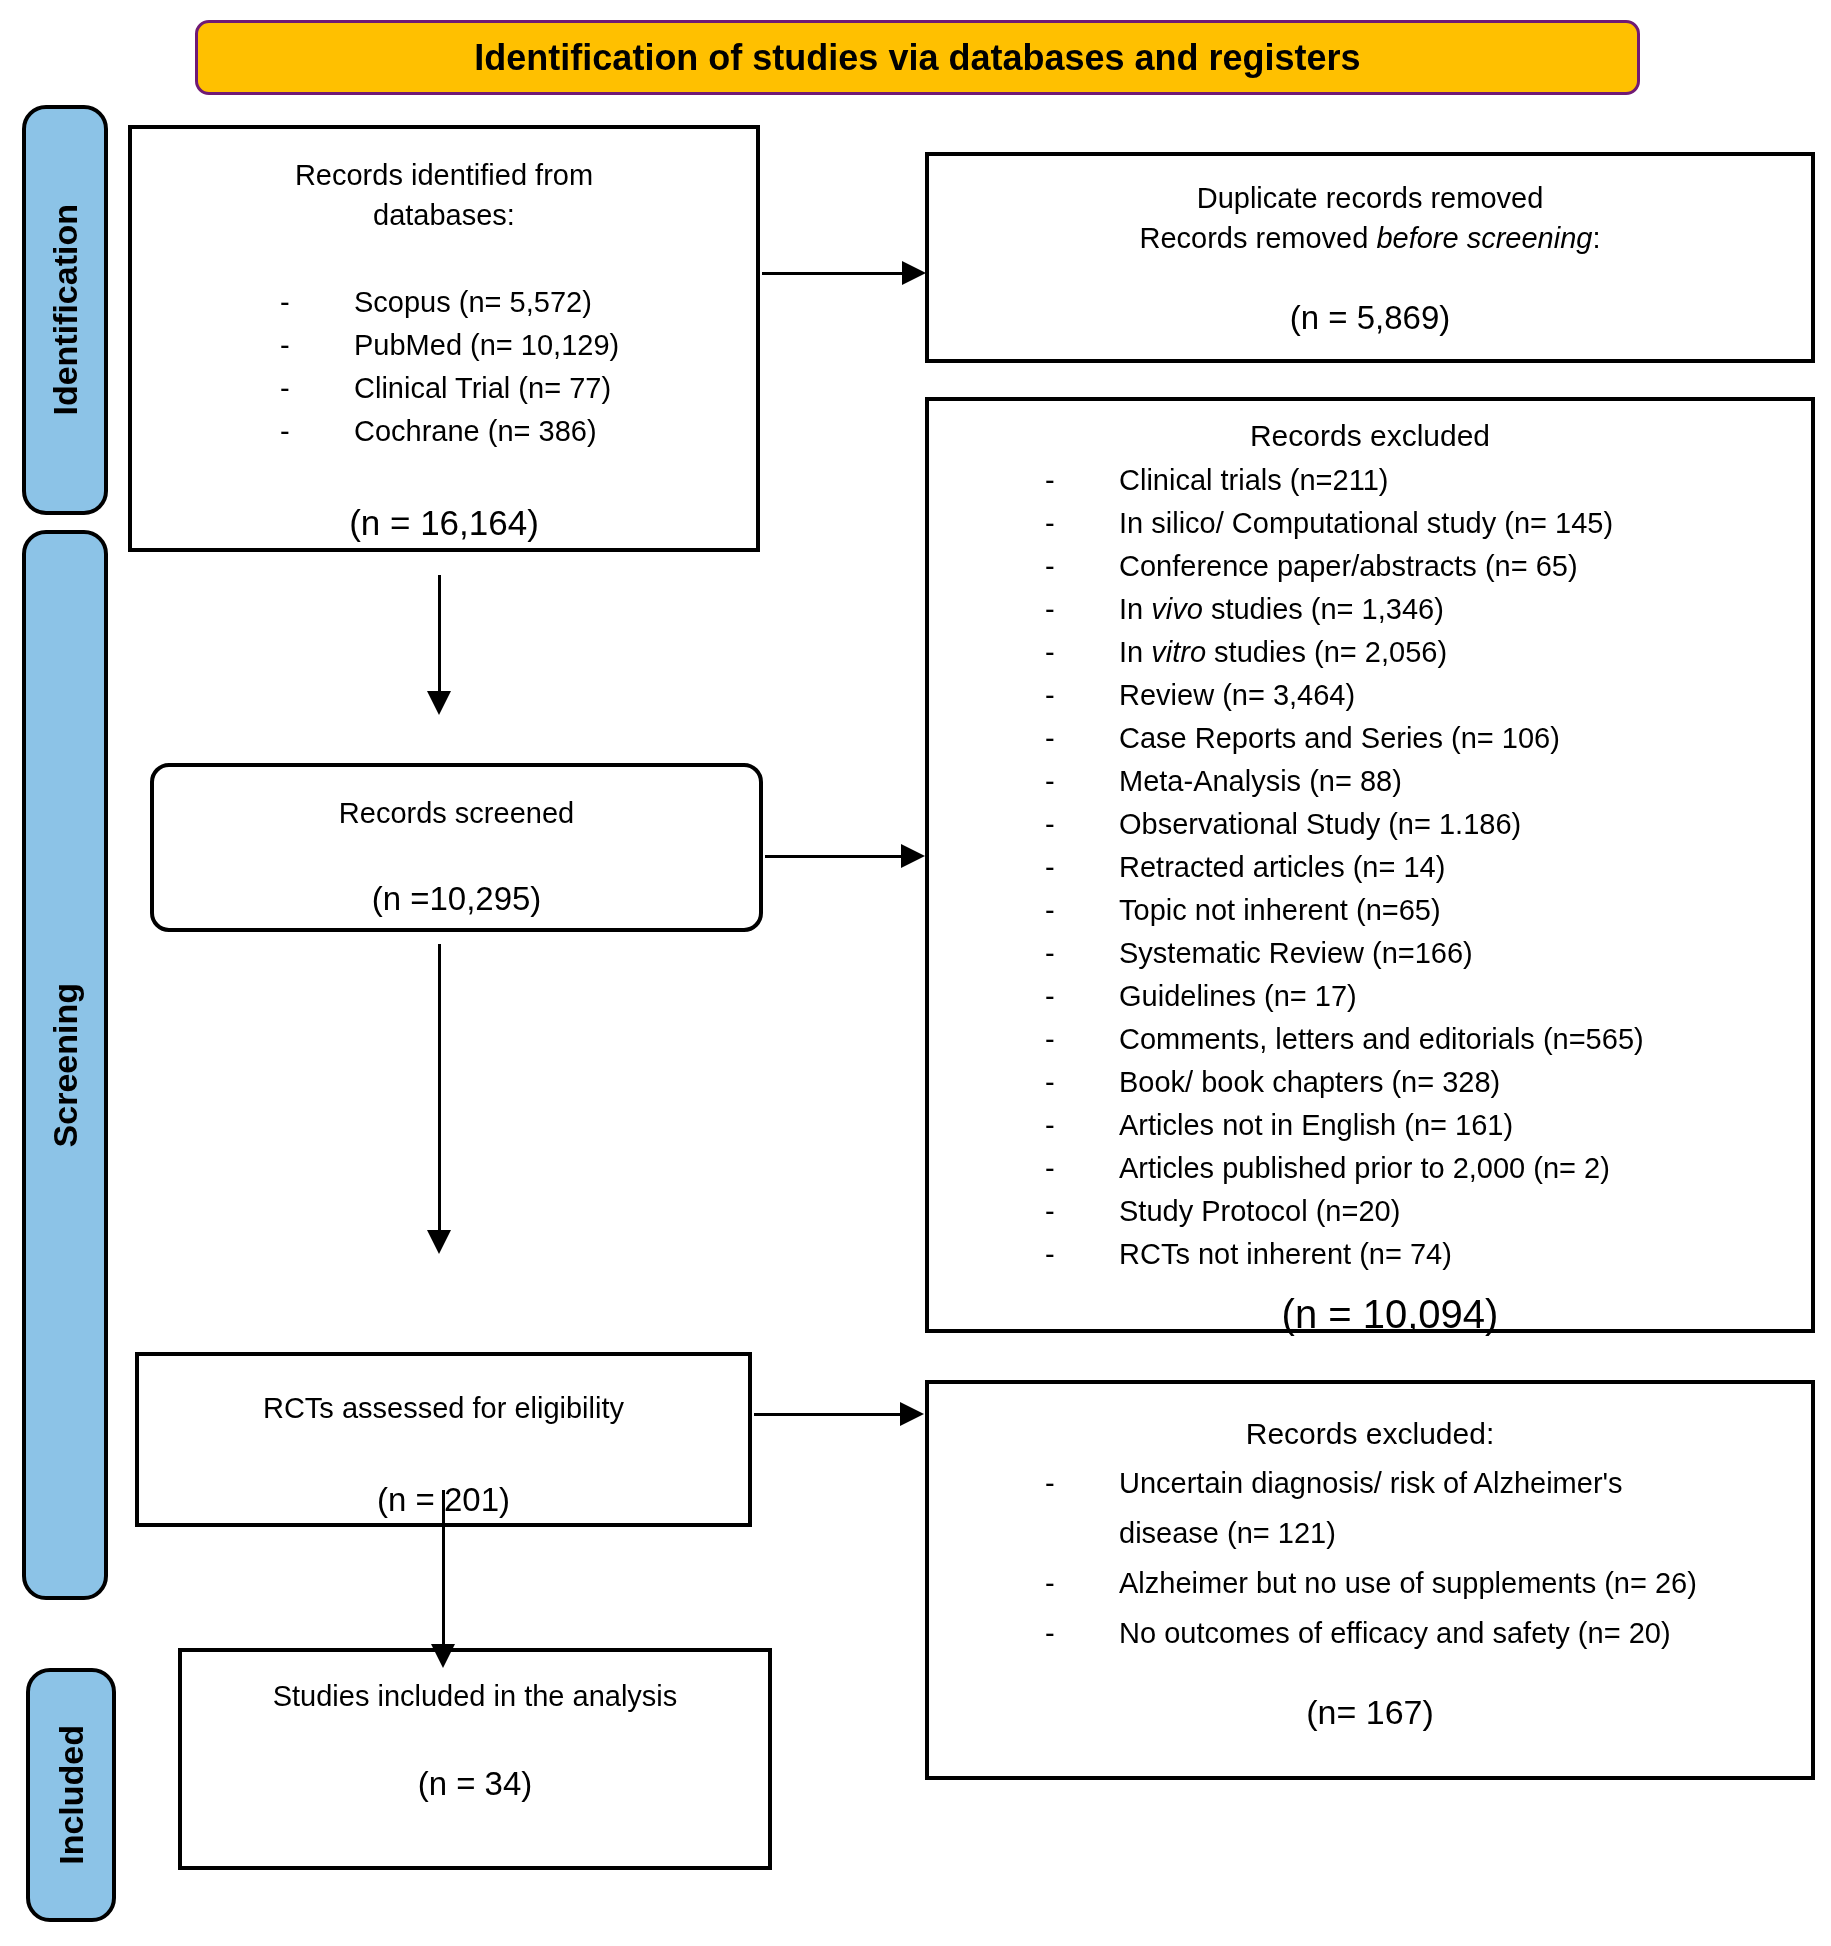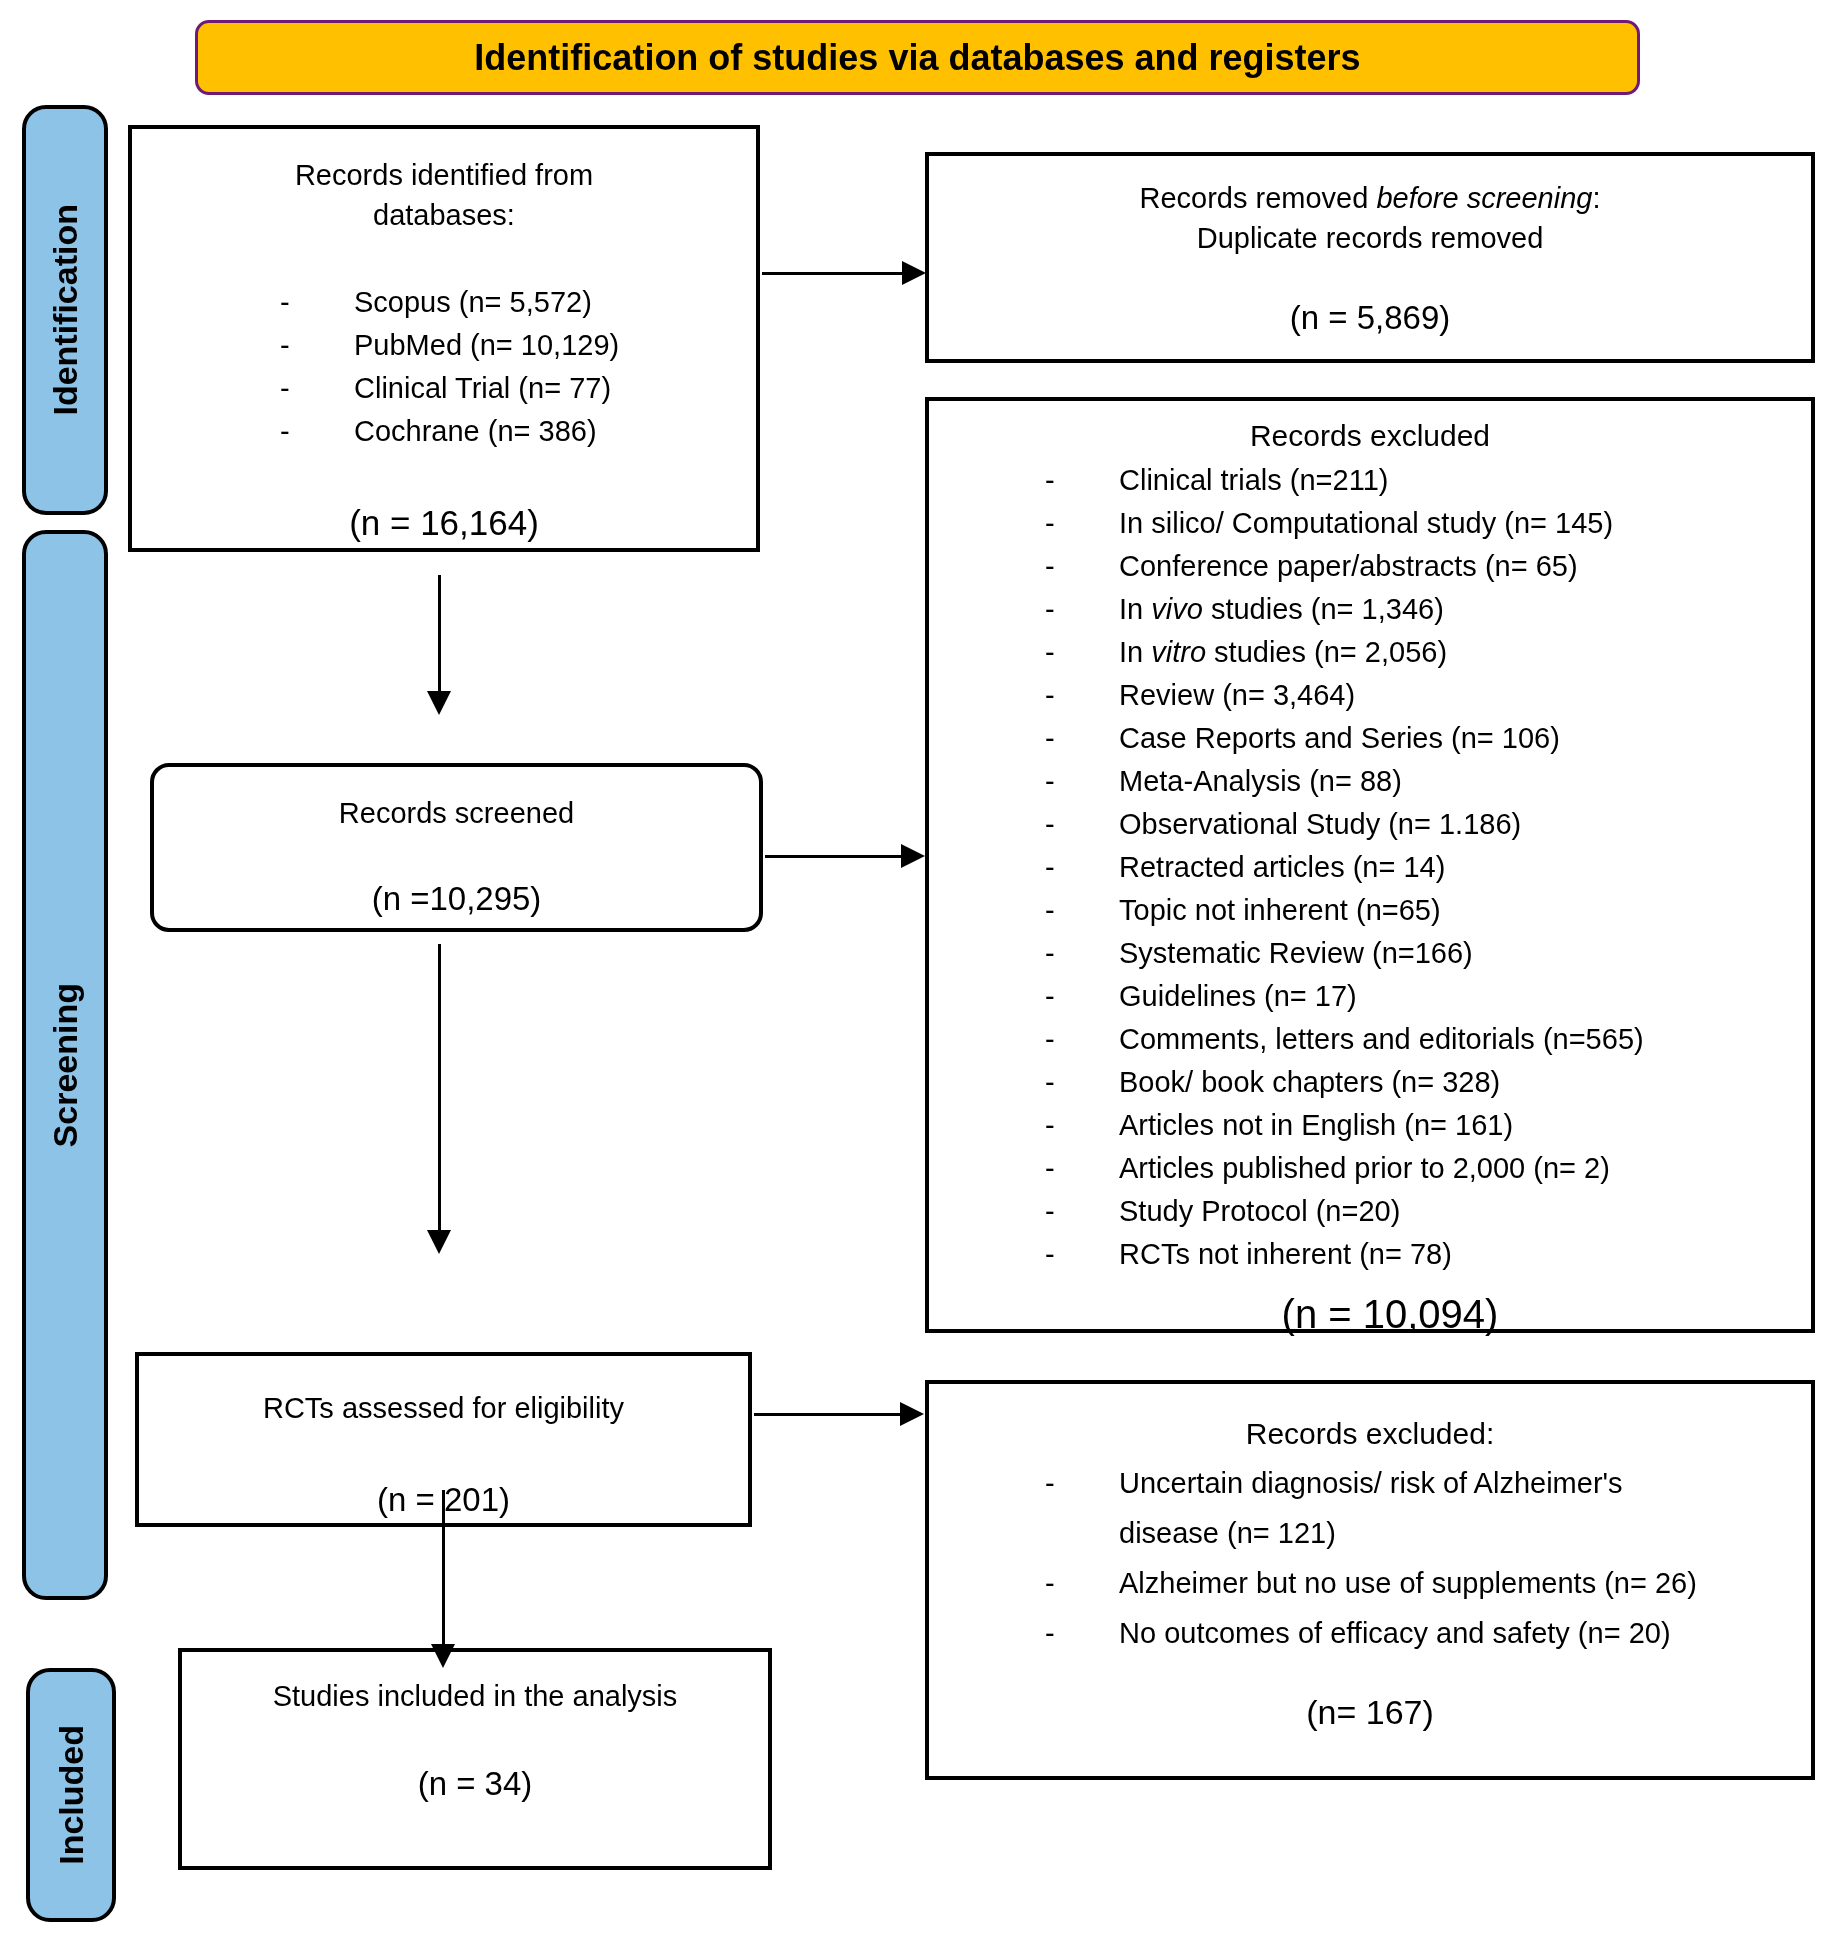--- a/index.html
+++ b/index.html
@@ -106,22 +106,22 @@
       </div>
         <div class="li">
         <span class="dash">-</span>
         <span class="t"><span class="pre">Cochrane (n= 386)</span><i class="it"></i><span class="post"></span></span>
       </div>
       </div>
     <div class="total">(n = 16,164)</div>
   </div>
 
   <div class="box b-removed" style="left:925px;top:152px;width:890px;height:211px;">
+    <div class="ttl">Duplicate records removed</div>
     <div class="ttl"><span class="pre">Records removed </span><i class="it">before screening</i><span class="post">:</span></div>
-    <div class="ttl">Duplicate records removed</div>
     <div class="total">(n = 5,869)</div>
   </div>
 
   <div class="box b-screened" style="left:150px;top:763px;width:613px;height:169px;">
     <div class="ttl">Records screened</div>
     <div class="total">(n =10,295)</div>
   </div>
 
   <div class="box b-excluded1" style="left:925px;top:397px;width:890px;height:936px;">
     <div class="ttl">Records excluded</div>
@@ -194,21 +194,21 @@
         <div class="li">
         <span class="dash">-</span>
         <span class="t"><span class="pre">Articles published prior to 2,000 (n= 2)</span><i class="it"></i><span class="post"></span></span>
       </div>
         <div class="li">
         <span class="dash">-</span>
         <span class="t"><span class="pre">Study Protocol (n=20)</span><i class="it"></i><span class="post"></span></span>
       </div>
         <div class="li">
         <span class="dash">-</span>
-        <span class="t"><span class="pre">RCTs not inherent (n= 78)</span><i class="it"></i><span class="post"></span></span>
+        <span class="t"><span class="pre">RCTs not inherent (n= 74)</span><i class="it"></i><span class="post"></span></span>
       </div>
       </div>
     <div class="total">(n = 10,094)</div>
   </div>
 
   <div class="box b-assessed" style="left:135px;top:1352px;width:617px;height:175px;">
     <div class="ttl">RCTs assessed for eligibility</div>
     <div class="total">(n = 201)</div>
   </div>
 

